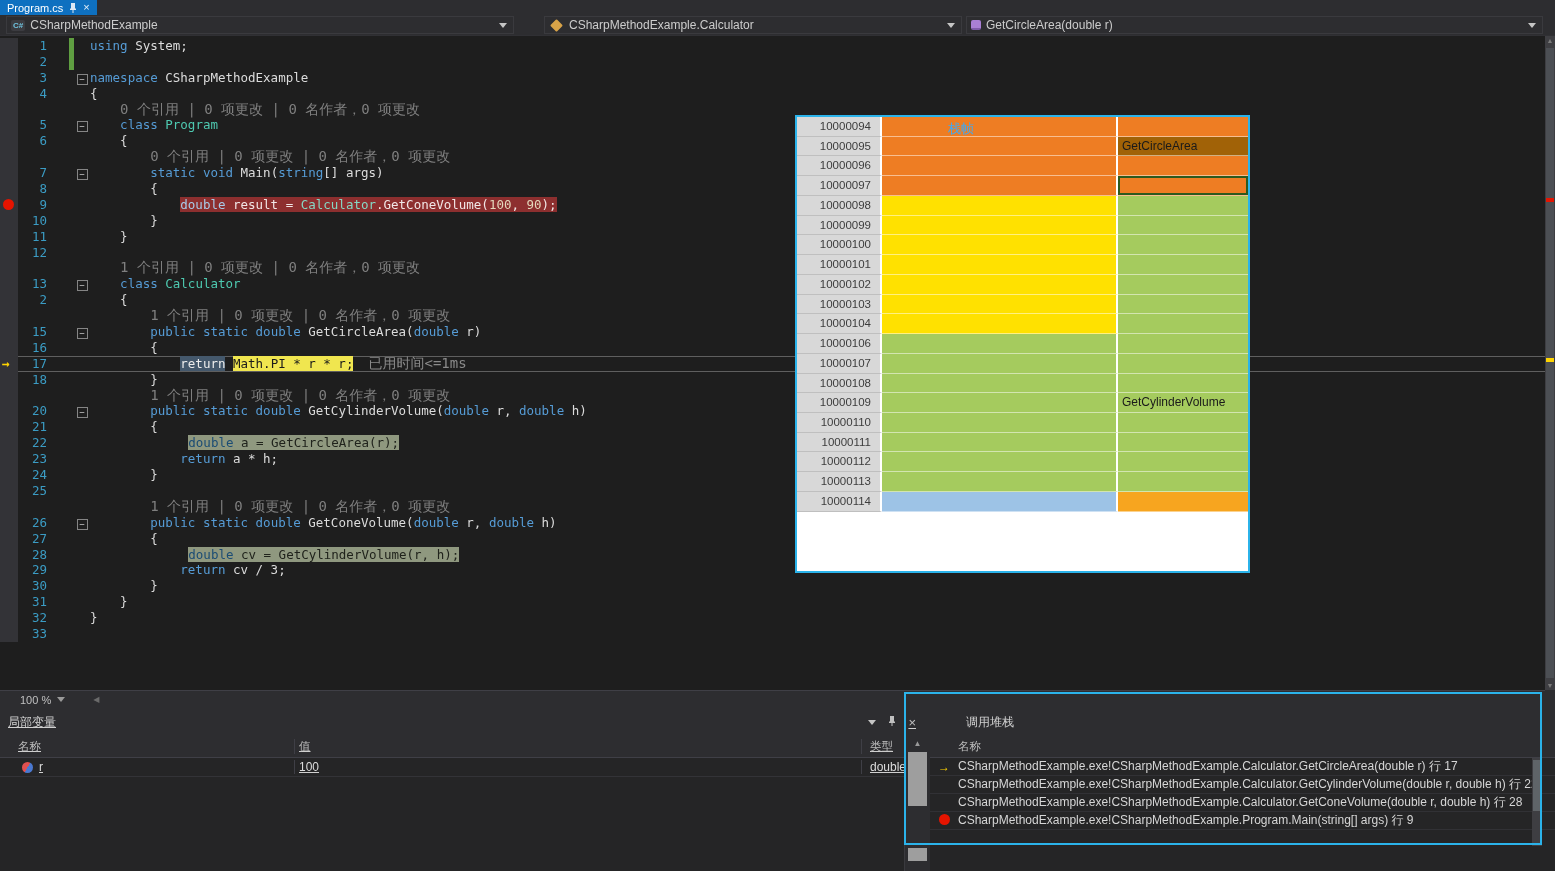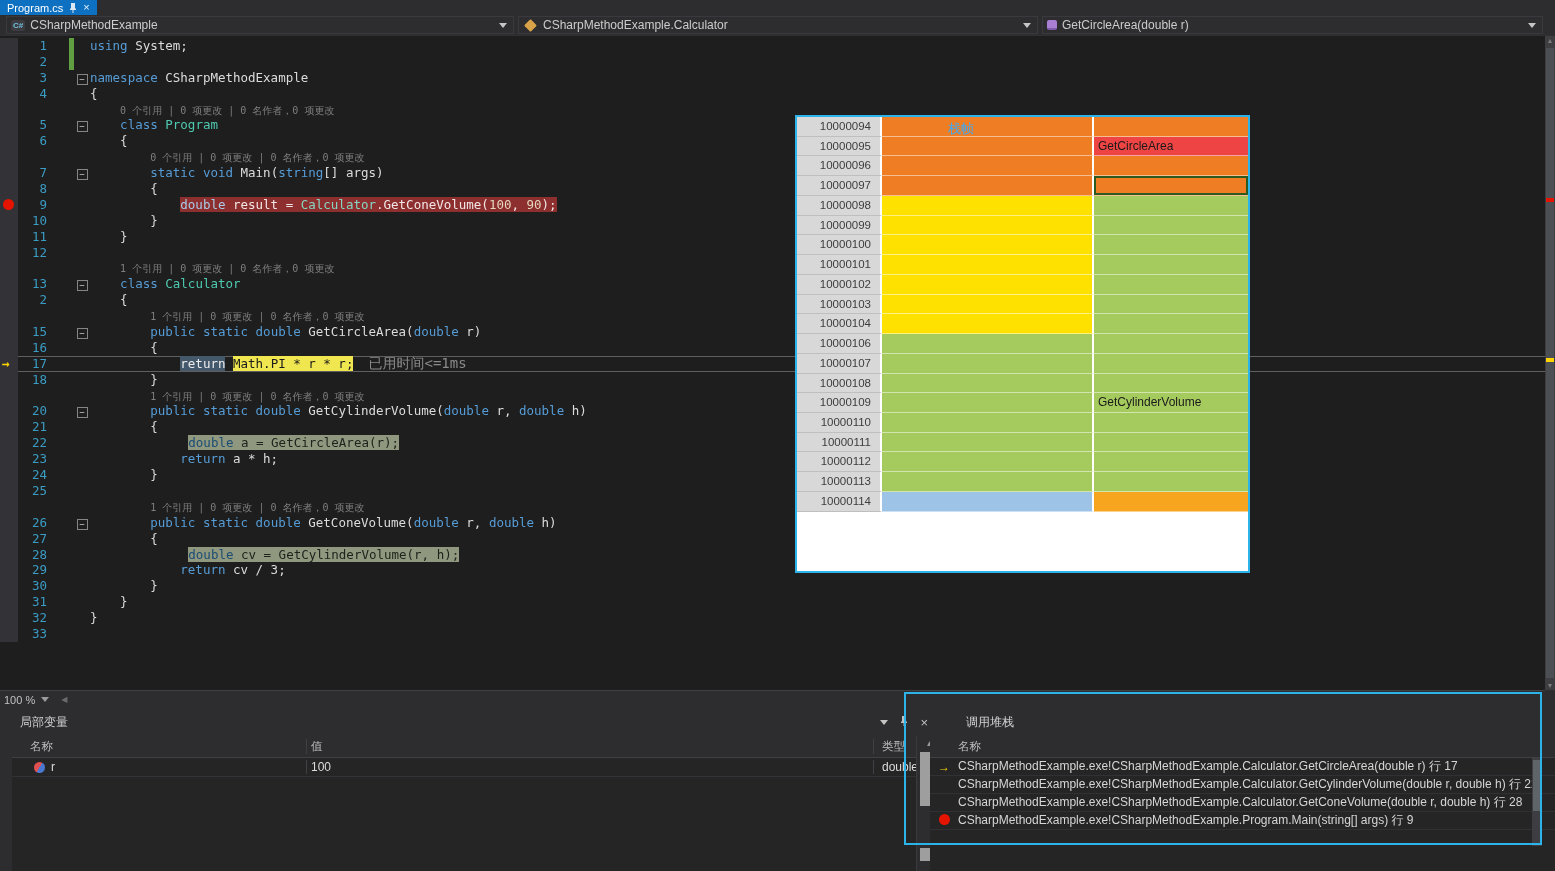--- a/index.html
+++ b/index.html
@@ -14,21 +14,21 @@
        padding:0 7px;background:var(--tabblue,#0e70c0);color:#fff;font-size:11px;gap:6px;}
   .tab-close{font-size:11px;line-height:11px;color:#e8f2fa;cursor:pointer;}
   .tab-pin svg{display:block;}
   
   .navbar{position:absolute;left:0;top:15px;width:1555px;height:21px;background:#2d2d30;
           display:flex;align-items:center;padding-left:6px;box-sizing:border-box;gap:4px;
           border-bottom:1px solid #303034;}
   .combo{height:18px;display:flex;align-items:center;background:#2d2d30;border:1px solid #3a3a3e;
          box-sizing:border-box;padding:0 6px 0 4px;color:#cccccc;font-size:12px;gap:5px;}
   .combo .combo-text{white-space:nowrap;overflow:hidden;}
-  .combo-1{width:508px;} .combo-2{width:520px;} .combo-3{flex:1;margin-right:12px;}
+  .combo-1{width:508px;} .combo-2{width:418px;margin-left:26px;} .combo-3{flex:1;margin-right:12px;}
   .chev{width:0;height:0;border-left:4px solid transparent;border-right:4px solid transparent;
         border-top:5px solid #c5c5c5;margin-left:auto;flex:none;}
   .ic{flex:none;display:inline-block;}
   .ic-cs{padding:1px 2px;background:#3c3c41;color:#6fc3df;font-size:8px;font-weight:bold;border-radius:2px;line-height:9px;}
   .ic-class{width:9px;height:9px;background:#d8a348;transform:rotate(45deg);border-radius:1px;margin:0 3px;}
   .ic-method{width:10px;height:10px;background:#a97fd4;border-radius:2px;border-bottom:2px solid #7e5aa8;box-sizing:border-box;}
   
   .editor{position:absolute;left:0;top:36px;width:1545px;height:654px;background:#1e1e1e;
           overflow:hidden;padding-top:2px;box-sizing:border-box;}
   .coderow{display:flex;height:15.9px;line-height:15.9px;white-space:pre;
@@ -37,21 +37,21 @@
   .g-margin{width:18px;flex:none;background:#333337;position:relative;}
   .bpdot{position:absolute;left:3px;top:2.5px;width:11px;height:11px;border-radius:50%;background:var(--bp-red,#e51400);}
   .curarrow{position:absolute;left:2px;top:0;color:#ffd400;font-weight:bold;font-size:13px;line-height:15px;}
   .g-num{width:32px;flex:none;text-align:right;color:#3b9cc4;padding-right:3px;box-sizing:border-box;}
   .g-change{width:24px;flex:none;position:relative;}
   .g-change.green::after{content:'';position:absolute;left:19px;top:0;bottom:0;width:5px;background:#5f9e41;}
   .g-fold{width:16px;flex:none;text-align:center;}
   .foldbox{display:inline-block;width:11px;height:11px;line-height:9px;border:1px solid #858585;
            font-size:9px;color:#c8c8c8;background:#1e1e1e;box-sizing:border-box;margin-top:2px;}
   .codetext{flex:1;color:#dcdcdc;}
-  .cl{color:#7f7f7f;font-size:10px;}
+  .cl{color:#7f7f7f;font-size:14px;}
   .tk-k{color:#569cd6;} .tk-t{color:#4ec9b0;} .tk-n{color:#b5cea8;} .tk-p{color:#dcdcdc;}
   .tk-sel{background:#44586c;color:#ececec;}
   .tk-cur{background:var(--cur-yellow,#f0e64f);color:#1b1b1b;}
   .tk-tip{color:#8a8a8a;font-size:14px;}
   .wrap-bp{background:var(--bp-line,#8d2f2f);}
   .wrap-bp .tk-k{color:#a8cbe8;} .wrap-bp .tk-p{color:#f1e6e6;}
   .wrap-bp .tk-t{color:#86d8c4;} .wrap-bp .tk-n{color:#e4d9bd;}
   .wrap-frame{background:var(--frame-gray,#8f987f);margin-left:8px;}
   .wrap-frame .tk-k{color:#1b4c74;} .wrap-frame .tk-p{color:#20231c;}
   
@@ -59,39 +59,39 @@
   .vscroll .sarrow{position:absolute;left:0;width:10px;text-align:center;color:#7a7a7a;font-size:7px;}
   .vscroll .up{top:1px;} .vscroll .down{bottom:1px;}
   .sthumb{position:absolute;left:1px;top:12px;bottom:12px;width:8px;background:#4c4f54;}
   .smark{position:absolute;left:1px;width:8px;height:4px;}
   .smark.red{top:162px;background:#e51400;}
   .smark.yellow{top:322px;background:#ffd400;}
   
   .zoombar{position:absolute;left:0;top:690px;width:1545px;height:18px;background:#2d2d30;
            border-top:1px solid #3f3f46;box-sizing:border-box;display:flex;align-items:center;
            color:#c0c0c0;font-size:11px;}
-  .zoomctl{display:flex;align-items:center;gap:6px;padding:0 4px;height:100%;}
+  .zoomctl{display:flex;align-items:center;gap:6px;padding:0 20px;height:100%;}
   .zoomctl .chev{border-top-color:#9a9a9a;margin-left:0;}
   .hleft{color:#6a6a6a;font-size:8px;margin-left:8px;}
   
   .diagram{position:absolute;left:795px;top:115px;width:455px;height:458px;background:#fff;
            border:2px solid var(--accent,#2bb3ea);box-sizing:border-box;z-index:5;}
   .diagram .dcol{display:flex;flex-direction:column;height:100%;}
   .drow{display:flex;height:19.74px;flex:none;box-sizing:border-box;}
   .daddr{width:85px;flex:none;background:#d8d8d8;border-right:2px solid #fff;border-bottom:1px solid #bfbfbf;
          font-size:11.5px;color:#3c3c3c;text-align:right;padding-right:9px;line-height:19px;box-sizing:border-box;}
-  .dmain{width:212px;flex:none;border-right:2px solid #fff;border-bottom:1px solid rgba(255,255,255,.5);
+  .dmain{width:236px;flex:none;border-right:2px solid #fff;border-bottom:1px solid rgba(255,255,255,.5);
          box-sizing:border-box;position:relative;}
   .dright{flex:1;border-bottom:1px solid rgba(255,255,255,.5);box-sizing:border-box;
           font-size:12px;color:#1a1a1a;line-height:19px;padding-left:4px;}
   .dright.dsel{box-shadow:inset 0 0 0 2px #2d5a1e;}
   .dlabel-stack{position:absolute;left:66px;top:3px;color:#3fa9f5;font-size:13px;}
   
   .panel{position:absolute;top:708px;height:163px;background:#252526;color:#d0d0d0;font-size:12px;}
-  .locals{left:12px;width:930px;}
+  .locals{left:0;width:930px;text-decoration:underline;}
   .callstack{left:930px;width:625px;}
   .ptitle{height:28px;background:#2d2d30;display:flex;align-items:center;padding:0 8px;box-sizing:border-box;}
   .ptext{font-size:12px;color:#d0d0d0;}
   .pticons{margin-left:auto;display:flex;align-items:center;gap:12px;padding-right:6px;}
   .pticons .chev{margin-left:0;}
   .pclose{color:#c0c0c0;font-size:13px;line-height:13px;}
   .lheader{display:flex;height:22px;background:#2d2d30;border-bottom:1px solid #3f3f46;
            align-items:center;color:#bdbdbd;font-size:11.5px;box-sizing:border-box;}
   .lc-name{width:295px;flex:none;padding-left:18px;box-sizing:border-box;border-right:1px solid #3f3f46;
            display:flex;align-items:center;}
@@ -216,21 +216,21 @@
       <div class="drow">
         <div class="daddr">10000094</div>
         <div class="dmain" style="background: rgb(238, 125, 35);">
           <span class="dlabel-stack">栈帧</span>
         </div>
         <div class="dright" style="background: rgb(238, 125, 35);"></div>
       </div>
       <div class="drow">
         <div class="daddr">10000095</div>
         <div class="dmain" style="background: rgb(238, 125, 35);"></div>
-        <div class="dright" style="background: #ef4444;">GetCircleArea</div>
+        <div class="dright" style="background: #a16207;">GetCircleArea</div>
       </div>
       <div class="drow">
         <div class="daddr">10000096</div>
         <div class="dmain" style="background: rgb(238, 125, 35);"></div>
         <div class="dright" style="background: rgb(238, 125, 35);"></div>
       </div>
       <div class="drow">
         <div class="daddr">10000097</div>
         <div class="dmain" style="background: rgb(238, 125, 35);"></div>
         <div class="dright dsel" style="background: rgb(238, 125, 35);"></div>

